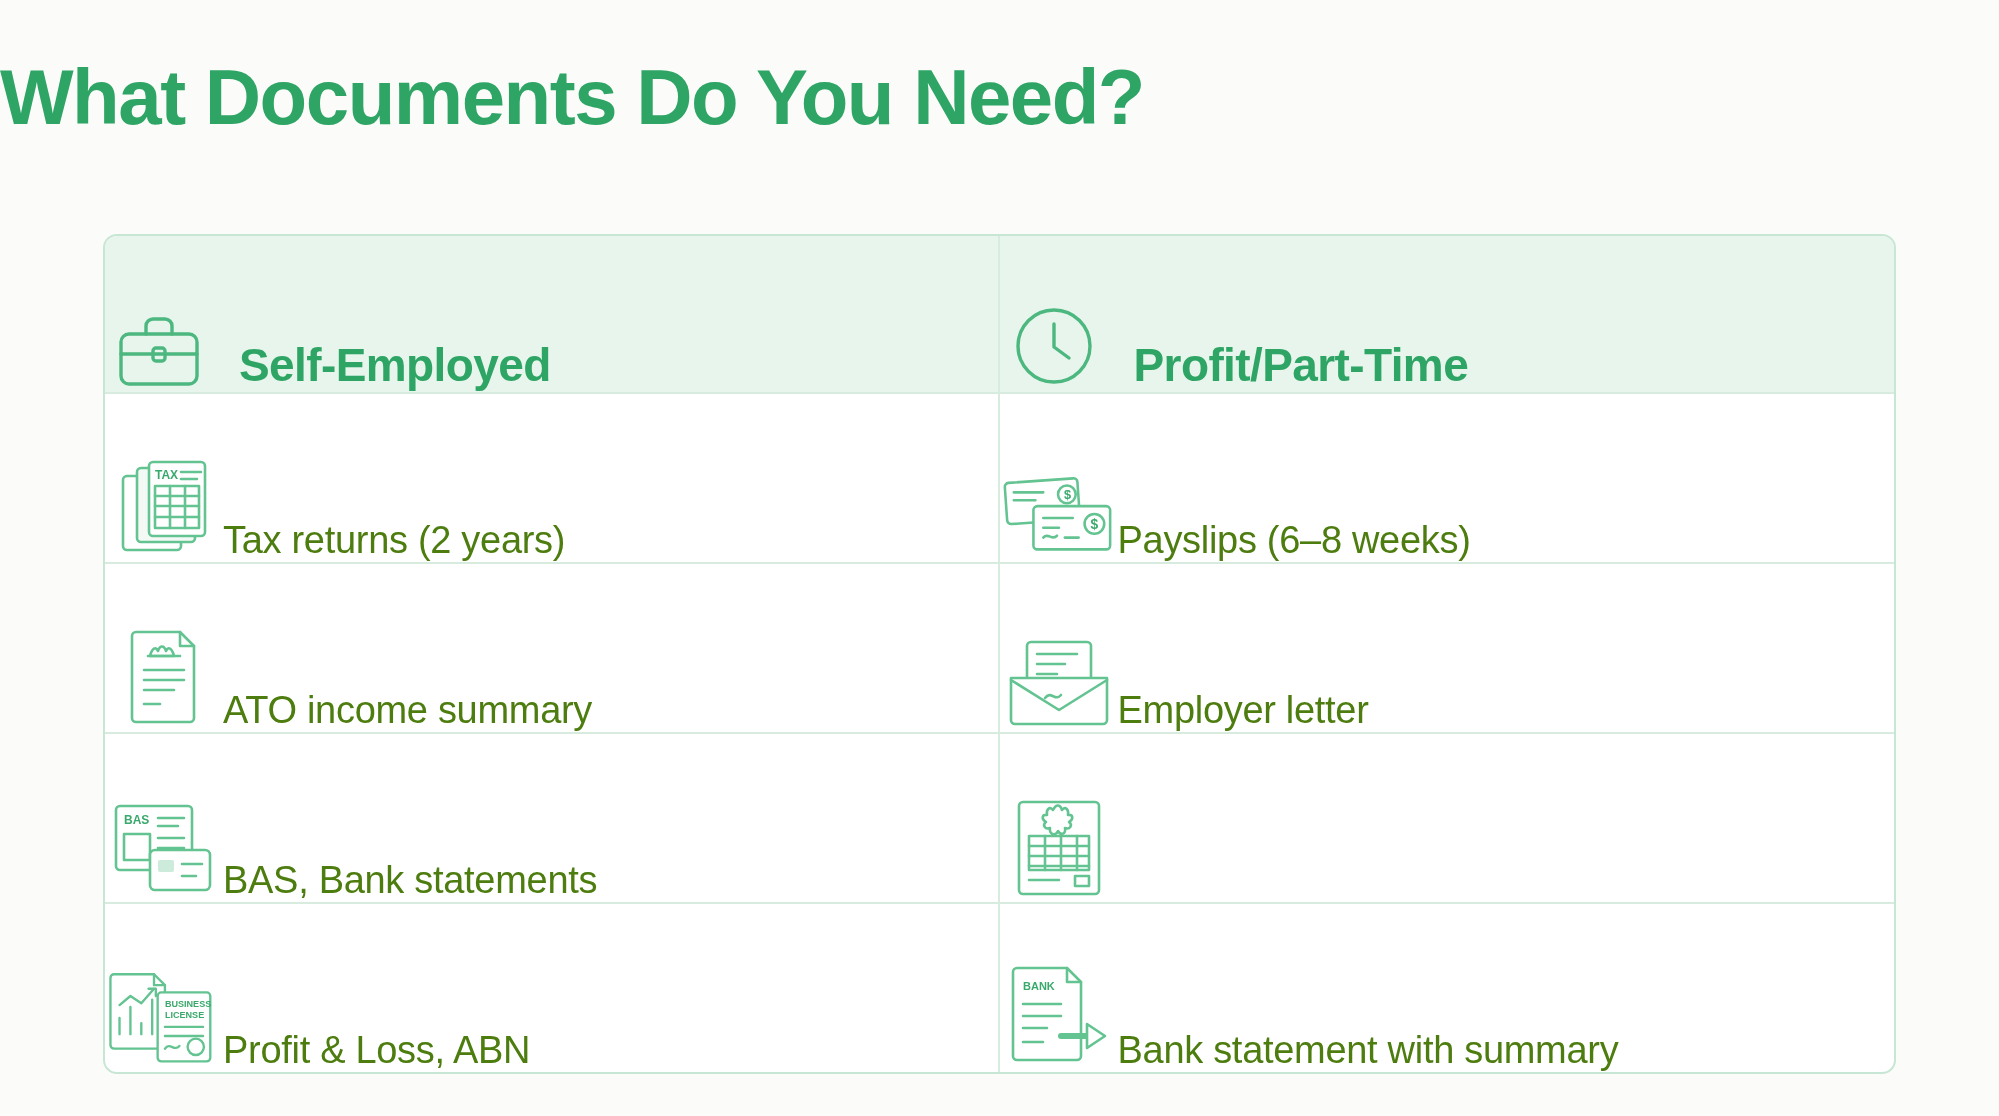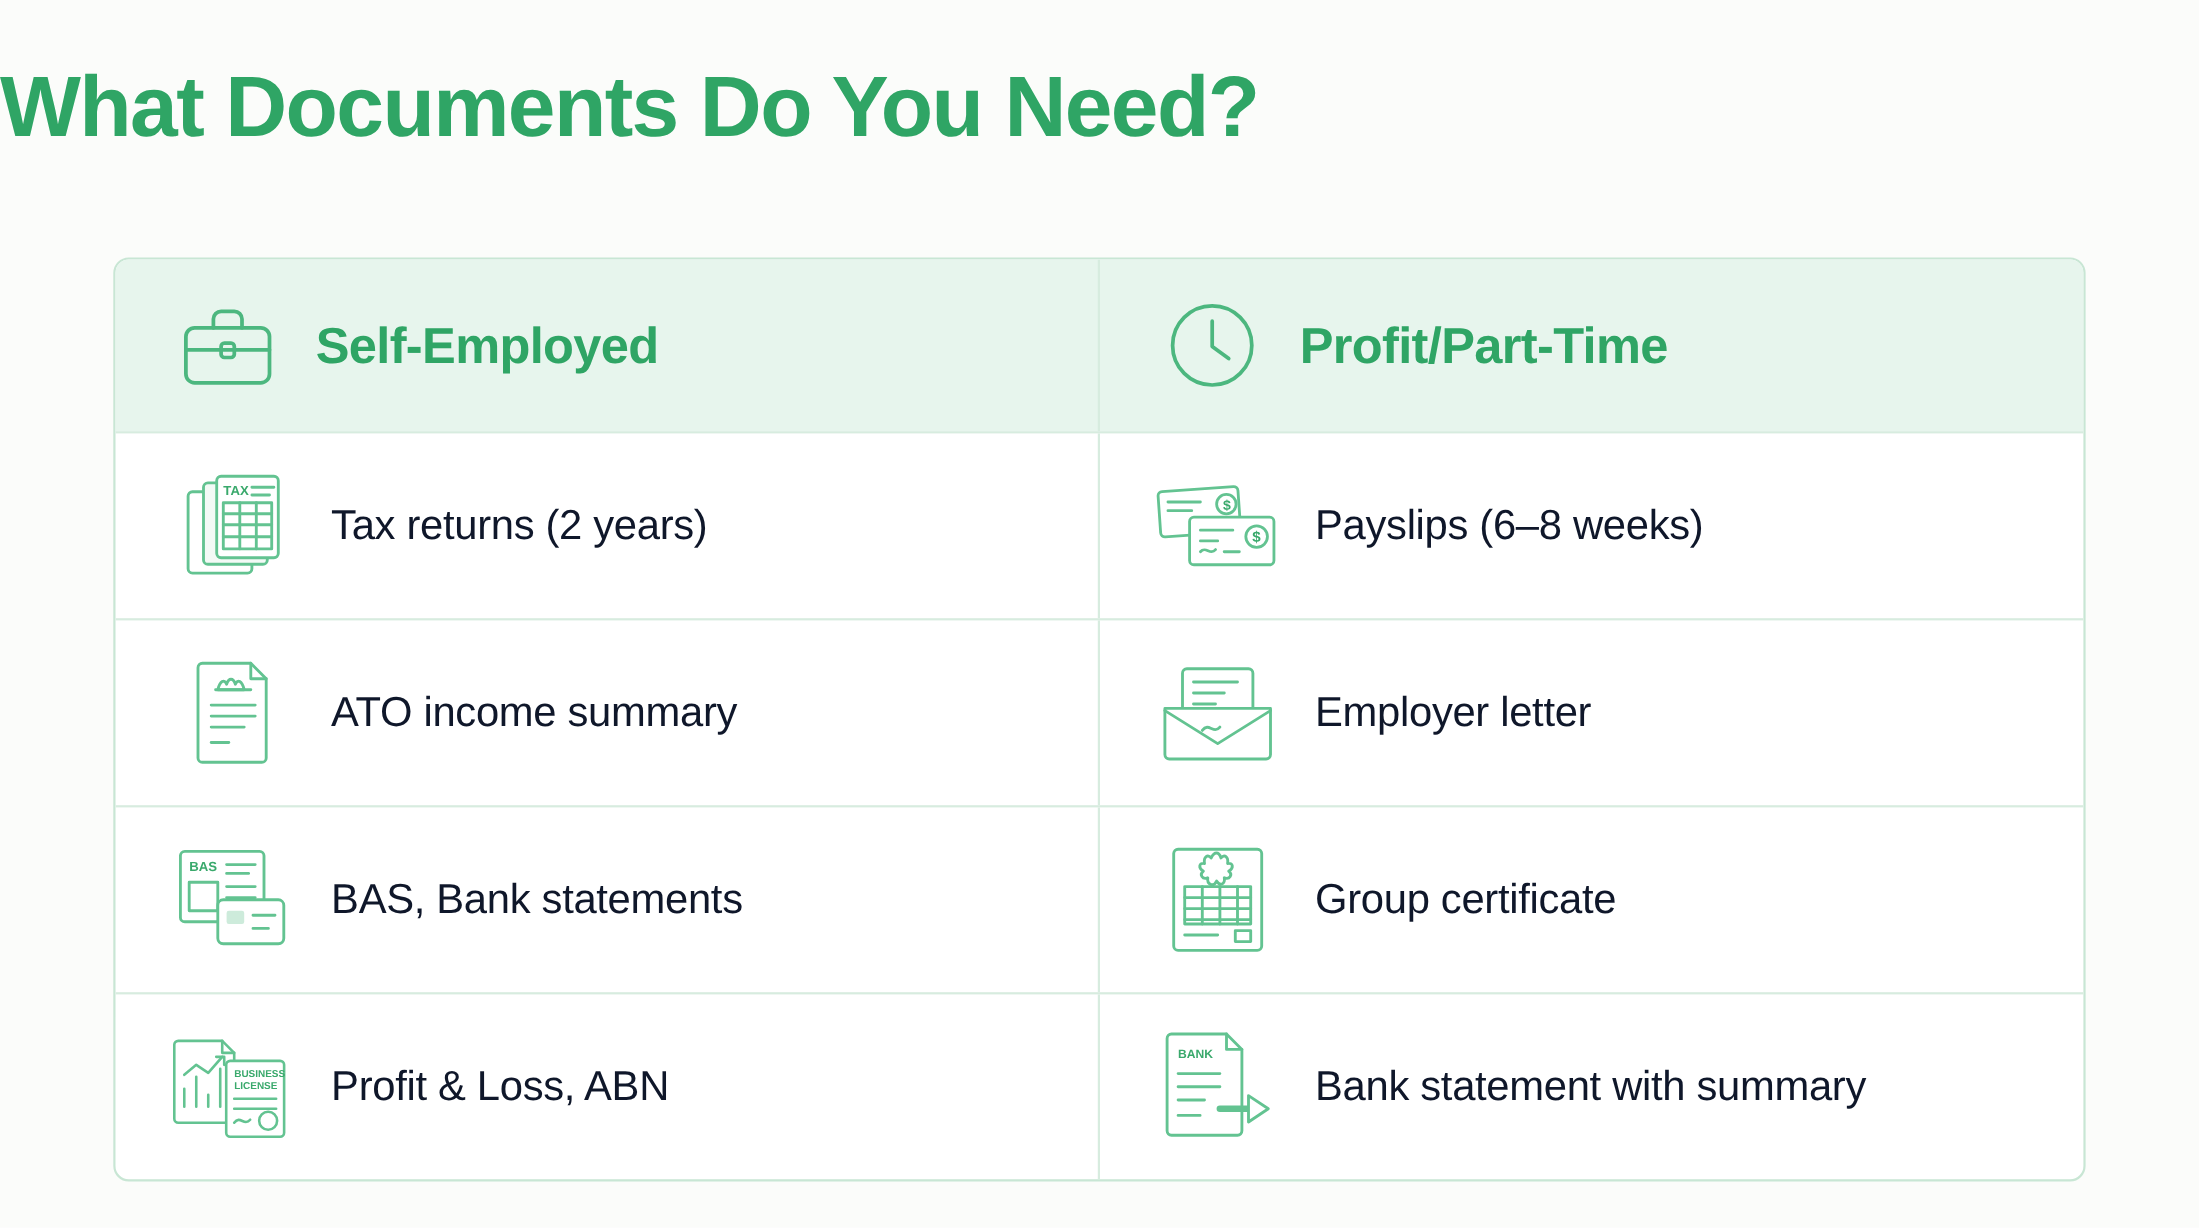--- a/index.html
+++ b/index.html
@@ -50,22 +50,21 @@
   .row + .row {
     border-top: 2px solid #d7ecdf;
   }
   .header-row {
     background: #e7f5ed;
   }
   .cell {
     width: 50%;
     box-sizing: border-box;
     display: flex;
-    align-items: center;
-    padding-left: 48px;
+    align-items: flex-end;
     min-height: 168px;
   }
   .cell.left {
     border-right: 2px solid #d7ecdf;
   }
   .header-row .cell {
     min-height: 156px;
   }
   .icon-wrap {
     width: 118px;
@@ -81,23 +80,22 @@
   }
   .header-label {
     font-size: 46px;
     font-weight: bold;
     color: #2fa565;
     letter-spacing: -0.6px;
     margin-left: 26px;
   }
   .cell-label {
     font-size: 38px;
-    color: #0f172a;
+    color: #4d7c0f;
     letter-spacing: -0.3px;
-    margin-left: 30px;
   }
   svg { display: block; }
 </style>
 </head>
 <body>
 
 <div class="page">
 
   <div class="title">What Documents Do You Need?</div>
 
@@ -208,21 +206,20 @@
         <span class="icon-wrap">
           <svg width="100" height="108" viewBox="0 0 100 108" fill="none" stroke="#63c391" stroke-width="2.6" stroke-linecap="round" stroke-linejoin="round">
             <rect x="10" y="8" width="80" height="92" rx="4" fill="#ffffff"></rect>
             <path d="M44 16c3-6 7-6 9 0 3-4 7-1 6 5 5-1 6 4 1 7 4 3 1 8-4 6 1 6-4 8-7 3-3 6-9 3-8-3-5 2-8-3-4-6-5-3-4-8 1-7-1-6 3-9 6-5z"></path>
             <rect x="20" y="42" width="60" height="34"></rect>
             <path d="M20 52h60M20 62h60M20 72h60M36 42v34M52 42v34M68 42v34"></path>
             <path d="M20 86h30"></path>
             <rect x="66" y="82" width="14" height="10"></rect>
           </svg>
         </span>
-        <span class="cell-label">Group certificate</span>
       </div>
     </div>
 
     <div class="row">
       <div class="cell left">
         <span class="icon-wrap">
           <svg width="130" height="112" viewBox="0 0 130 112" fill="none" stroke="#63c391" stroke-width="2.6" stroke-linecap="round" stroke-linejoin="round">
             <path d="M10 10h44l12 12v66a4 4 0 01-4 4H10a4 4 0 01-4-4V14a4 4 0 014-4z" fill="#ffffff"></path>
             <path d="M54 10v12h12"></path>
             <path d="M16 76V58M28 76V46M40 76V64M52 76V38"></path>

